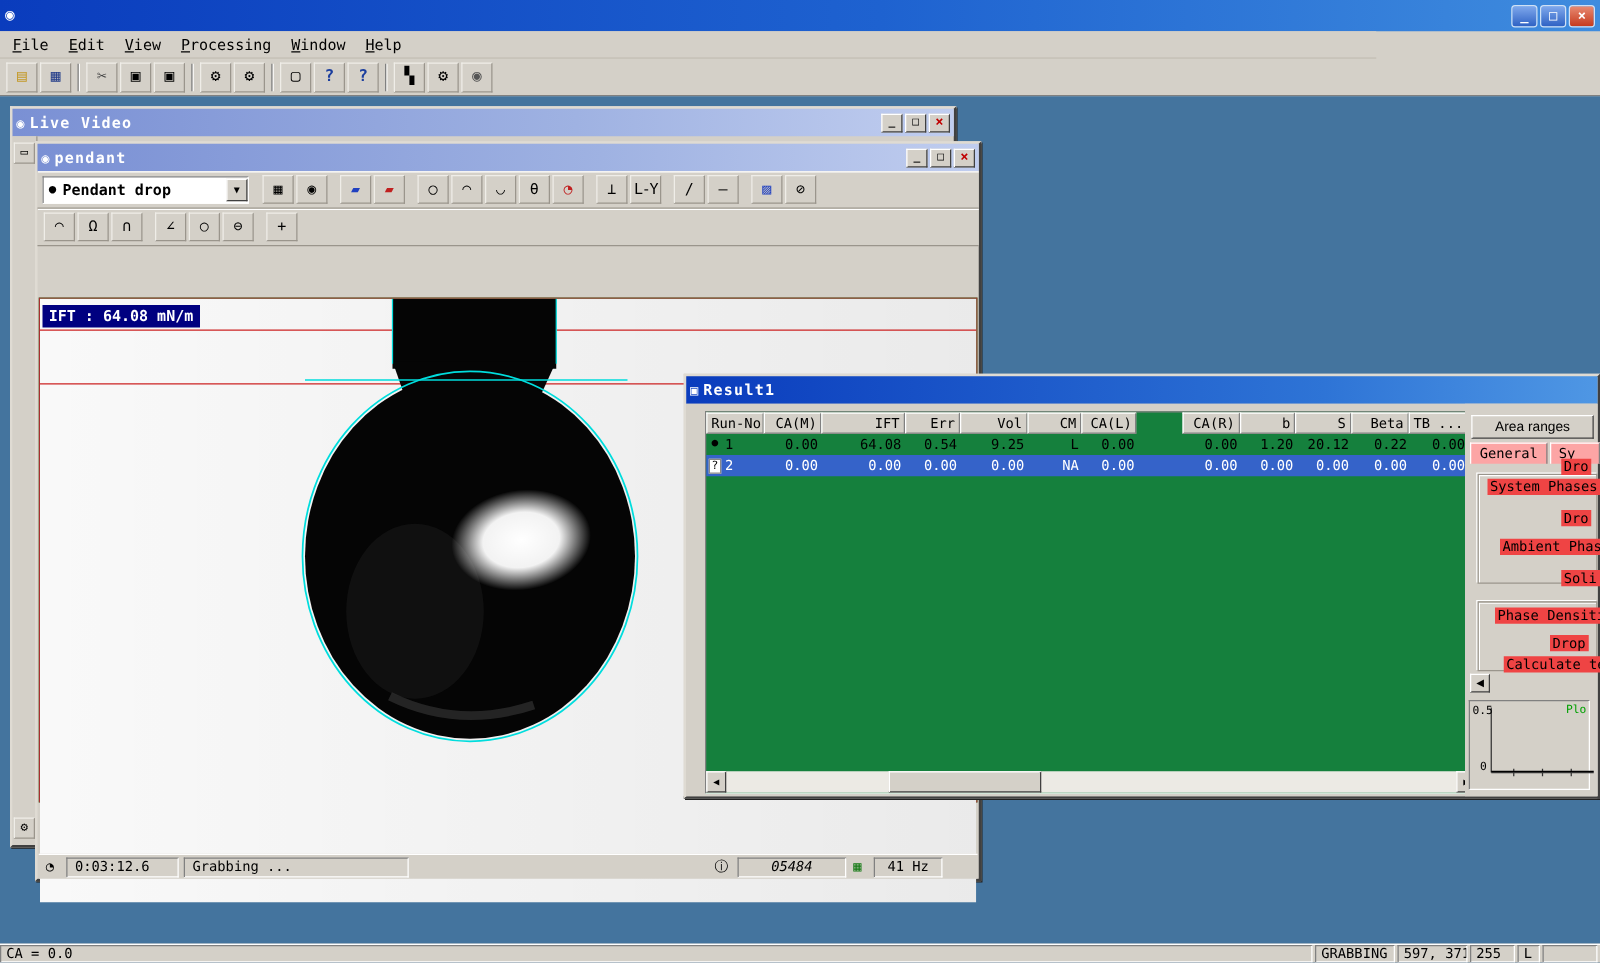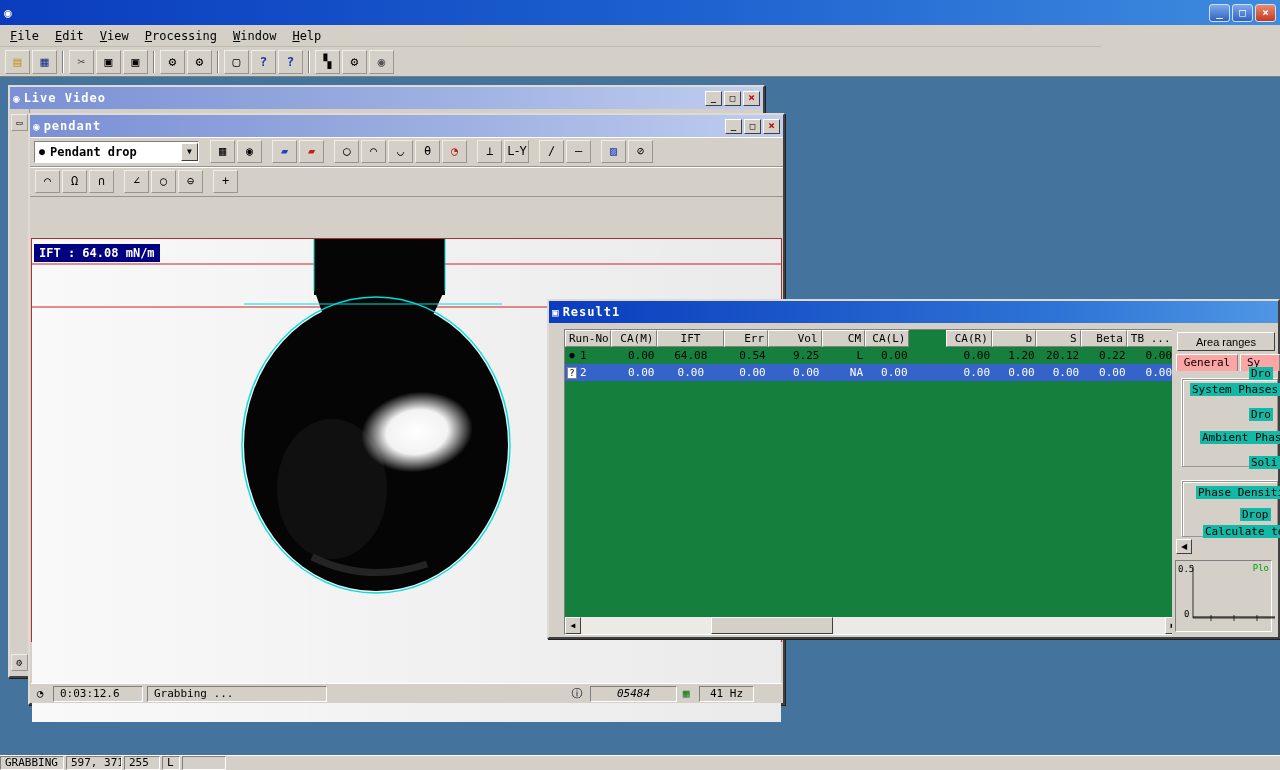--- a/index.html
+++ b/index.html
@@ -92,35 +92,35 @@
   .rhead { display:flex; height:17px; }
   .hcell { background:#D4D0C8; border:1px solid; border-color:#fff #808080 #808080 #fff;
     font-size:11px; line-height:15px; padding:0 3px; text-align:right; overflow:hidden; white-space:nowrap; }
   .hcell.first { text-align:left; }
   .rrow { display:flex; height:17px; font-size:11px; line-height:17px; }
   .rrow.selected { background:#3563C9; color:#fff; }
   .dcell { text-align:right; padding:0 3px; overflow:hidden; white-space:nowrap; }
   .runcell { display:flex; align-items:center; padding-left:2px; text-align:left; }
   .runcell .rowicon { font-size:9px; margin-right:3px; width:10px; text-align:center; }
   .rrow.selected .rowicon.q { background:#fff; color:#000; border:1px solid #888; line-height:10px; height:12px; }
-  .c0{width:50px;} .c1{width:50px;} .c2{width:72px;text-align:center;} .c3{width:48px;} .c4{width:58px;} .c5{width:47px;}
+  .c0{width:50px;} .c1{width:50px;} .c2{width:72px;} .c3{width:48px;} .c4{width:58px;} .c5{width:47px;}
   .c6{width:48px;} .c7{width:49px;margin-left:37px;} .c8{width:48px;} .c9{width:48px;} .c10{width:50px;} .c11{width:50px;} .c12{width:20px; flex:1;}
 
   #hscroll { position:absolute; left:0px; top:287px; width:616px; height:17px; background:#ECEAE4; display:flex; }
   .sbtn { width:16px; height:17px; background:#D4D0C8; border:1px solid; border-color:#fff #404040 #404040 #fff;
     font-size:8px; line-height:15px; text-align:center; }
   #hthumb { position:absolute; left:130px; top:0; width:122px; height:17px; background:#D4D0C8;
     border:1px solid; border-color:#fff #404040 #404040 #fff; }
 
   #rpanel { position:absolute; left:623px; top:0; width:106px; height:314px; background:#D4D0C8; font-size:11px; }
   #panel-btn { position:absolute; left:5px; top:9px; width:98px; height:19px; font-size:11px; }
   .rtab { position:absolute; top:31px; height:17px; background:#fca5a5; border:1px solid; border-color:#fff #808080 #808080 #fff;
     border-bottom:none; padding:1px 6px 0; font-size:11px; }
   .groupbox { position:absolute; border:1px solid #9a958c; box-shadow:1px 1px 0 #fff inset, -1px -1px 0 #fff; }
-  .pitem { position:absolute; background:#14b8a6; white-space:nowrap; padding:0 2px; }
+  .pitem { position:absolute; background:#ef4444; white-space:nowrap; padding:0 2px; }
   #panel-left-btn { position:absolute; left:4px; top:216px; width:16px; height:15px; font-size:8px; line-height:12px; }
 
   #minichart { position:absolute; left:3px; top:237px; width:97px; height:72px; background:#D4D0C8;
     border:1px solid; border-color:#808080 #fff #fff #808080; }
   #minichart .ylab { position:absolute; font-size:9px; }
   #minichart .legend { position:absolute; right:2px; top:2px; font-size:9px; color:#00A000; }
 
   
   #statusbar { position:absolute; left:0; top:755px; width:1280px; height:15px; background:#D4D0C8;
     display:flex; align-items:stretch; font-size:11px; border-top:1px solid #fff; }
@@ -386,18 +386,19 @@
           <span class="ylab" style="left:8px; top:48px;" data-name="y-axis-min-label">0</span>
           <span class="legend" data-name="plot-legend">Plo</span>
         </div>
       </div>
     </div>
   </div>
 
 </div>
 
 <div id="statusbar" data-name="app-statusbar">
+  <span class="sbcell grow" data-name="status-ca-readout">CA = 0.0</span>
   <span class="sbcell" style="width:64px;" data-name="status-grabbing">GRABBING</span>
   <span class="sbcell" style="width:56px;" data-name="status-cursor-coords">597, 371</span>
   <span class="sbcell" style="width:36px;" data-name="status-pixel-value">255</span>
   <span class="sbcell" style="width:18px;" data-name="status-mode">L</span>
   <span class="sbcell" style="width:44px;" data-name="resize-grip"></span>
 </div>
 
 </body></html>

